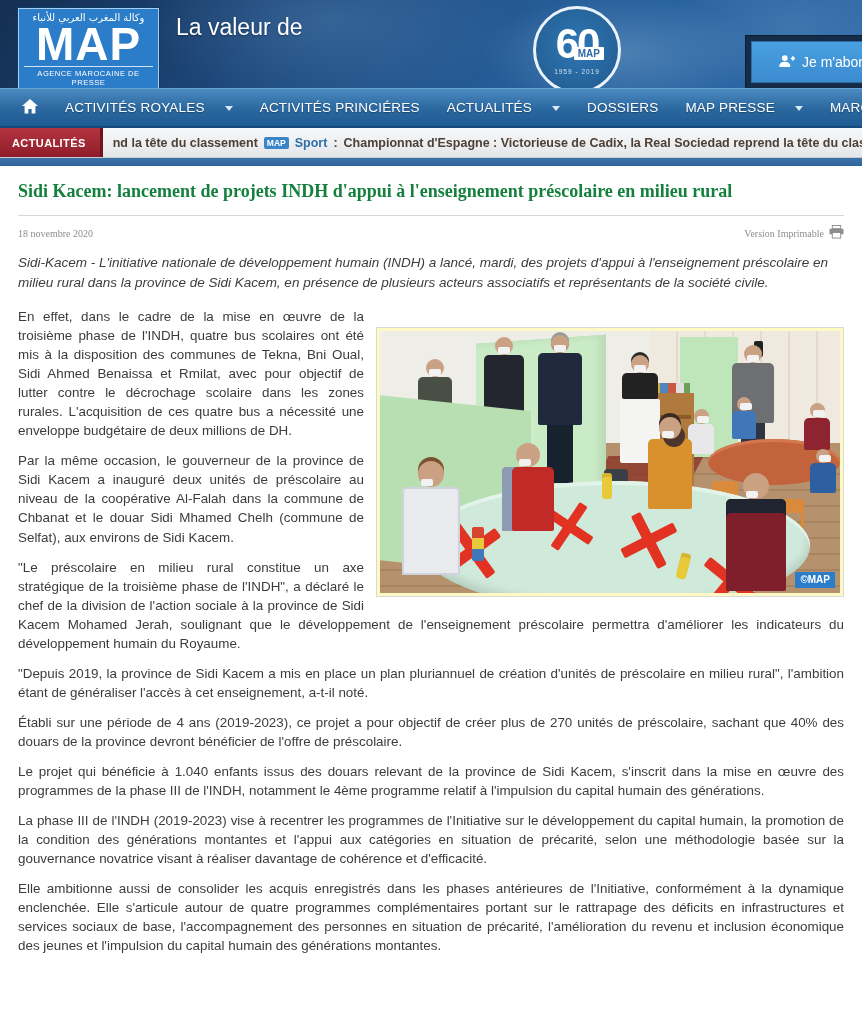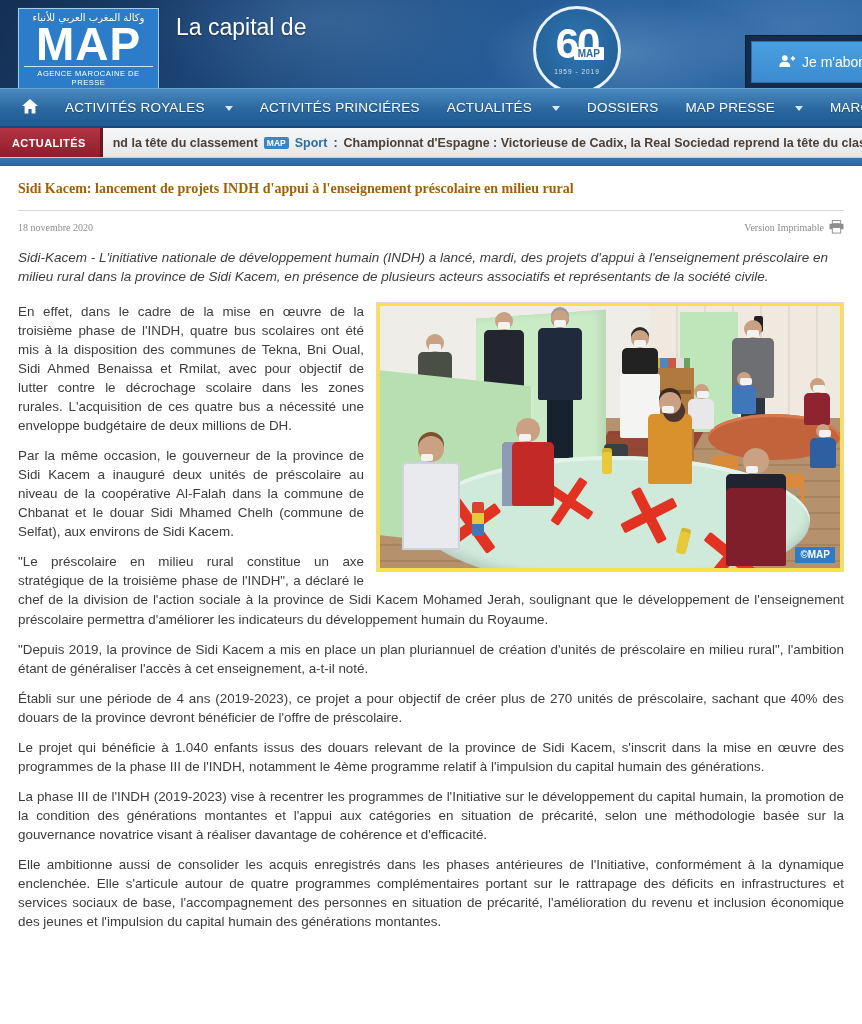--- a/index.html
+++ b/index.html
@@ -64,31 +64,31 @@
     border-right:3px solid #6d141e; flex:0 0 auto;
   }
   .ticker-body { display:flex; align-items:center; gap:6px; padding-left:10px; font-size:12.5px; font-weight:bold; color:#4d4036; white-space:nowrap; cursor:pointer; }
   .ticker-mapbadge { background:#3a85c8; color:#fff; font-size:8.5px; font-weight:bold; padding:1px 3px; border-radius:2px; flex:0 0 auto; }
   .ticker-cat { color:#2e6ea8; }
   .blue-sep { height:8px; background:linear-gradient(#3d74a8,#2e639a); }
 
   
   .content { padding:14px 18px 0 18px; }
   .article-title {
-    font-family:"Liberation Serif", serif; font-weight:bold; color:#a16207;
-    font-size:14px; line-height:1.28; margin-bottom:12px;
+    font-family:"Liberation Serif", serif; font-weight:bold; color:#15803d;
+    font-size:18px; line-height:1.28; margin-bottom:12px;
   }
   .meta-row { border-top:1px solid #d8d8d8; padding:9px 0 12px; display:flex; justify-content:space-between; align-items:center;
               color:#8d8d8d; font-size:10px;font-family:Liberation Serif, serif; }
   .print-link { display:flex; align-items:center; gap:5px; cursor:pointer; color:#8d8d8d; }
   .lead { font-style:italic; color:#3d3d3d; font-size:13.5px; line-height:1.45; margin-bottom:15px; }
   .article-body { font-size:13.4px; color:#3c3c3c; line-height:1.42; }
   .article-body p { text-align:justify; margin-bottom:11px; }
   .article-body::after { content:""; display:block; clear:both; }
-  .photo-frame { float:right; margin:0 0 10px 12px; background:#fde047; border:1px solid #d9d9d9; padding:3px;text-align:center; }
+  .photo-frame { float:right; margin:20px 0 10px 12px; background:#fef9c3; border:1px solid #d9d9d9; padding:3px;text-align:center; }
 
   
   .scene { position:relative; width:460px; height:262px; overflow:hidden; background:#efede7; }
   .scene .wall-r { position:absolute; right:0; top:0; width:190px; height:150px;
       background:repeating-linear-gradient(90deg,#efe9df 0 26px,#e2dbce 26px 28px); }
   .scene .floor { position:absolute; left:0; right:0; bottom:0; height:150px;
       background:repeating-linear-gradient(#b headers 0,#b5916e 0 14px,#a8835f 14px 16px); 
       background:repeating-linear-gradient(#b5916e 0 14px,#a8835f 14px 16px); }
   .scene .rug { position:absolute; left:210px; top:125px; width:95px; height:70px; background:#8d3a2c; transform:skewX(-28deg); opacity:.85; }
   .scene .part1 { position:absolute; left:-6px; top:72px; width:160px; height:165px; background:#b7dfb2; transform:skewY(6deg); border-right:3px solid #cfeccb; }
@@ -121,21 +121,21 @@
 </head>
 <body>
 
 <div class="header">
   <div class="map-logo">
     <div class="arabic">وكالة المغرب العربي للأنباء</div>
     <div class="acronym">MAP</div>
     <div class="subtitle">AGENCE MAROCAINE DE PRESSE</div>
   </div>
   <div class="tagline">
-    <div>La capital de</div>
+    <div>La valeur de</div>
   </div>
   <div class="anniv">
     <div class="num">60</div>
     <div class="mapbox">MAP</div>
     <div class="years">1959 - 2019</div>
   </div>
   <div class="subscribe-wrap">
     <div class="subscribe-btn">
       <span>
         <svg width="17" height="14" viewBox="0 0 20 16">

